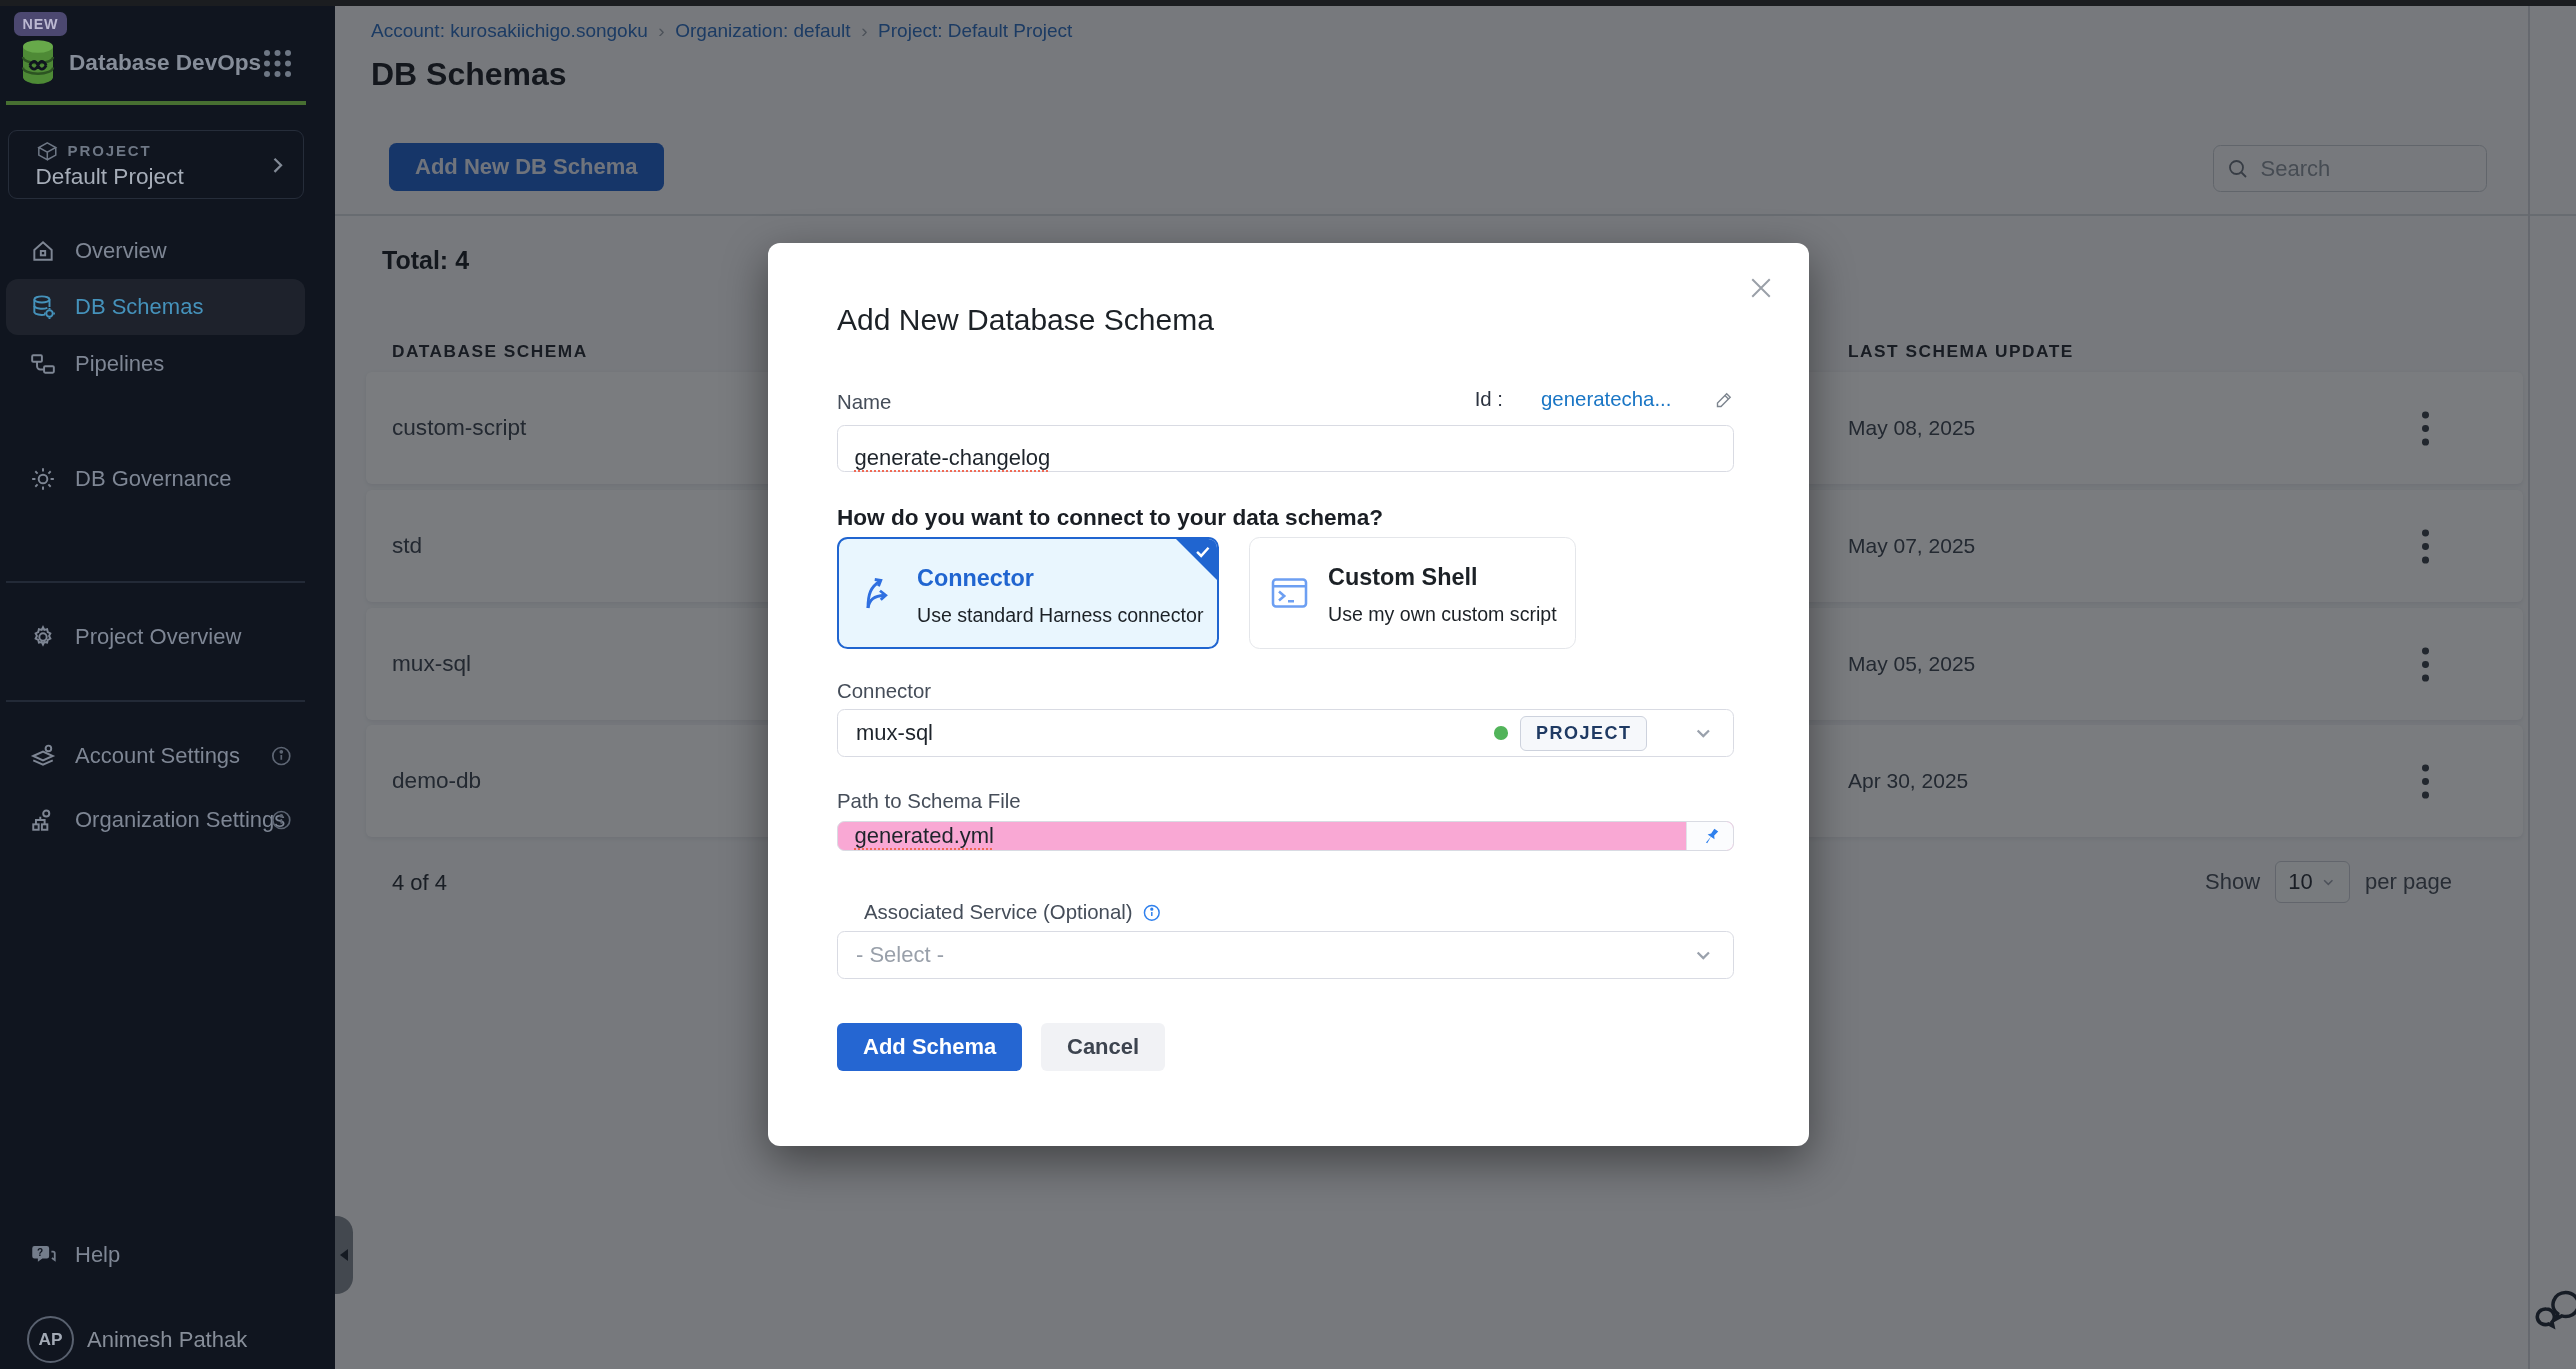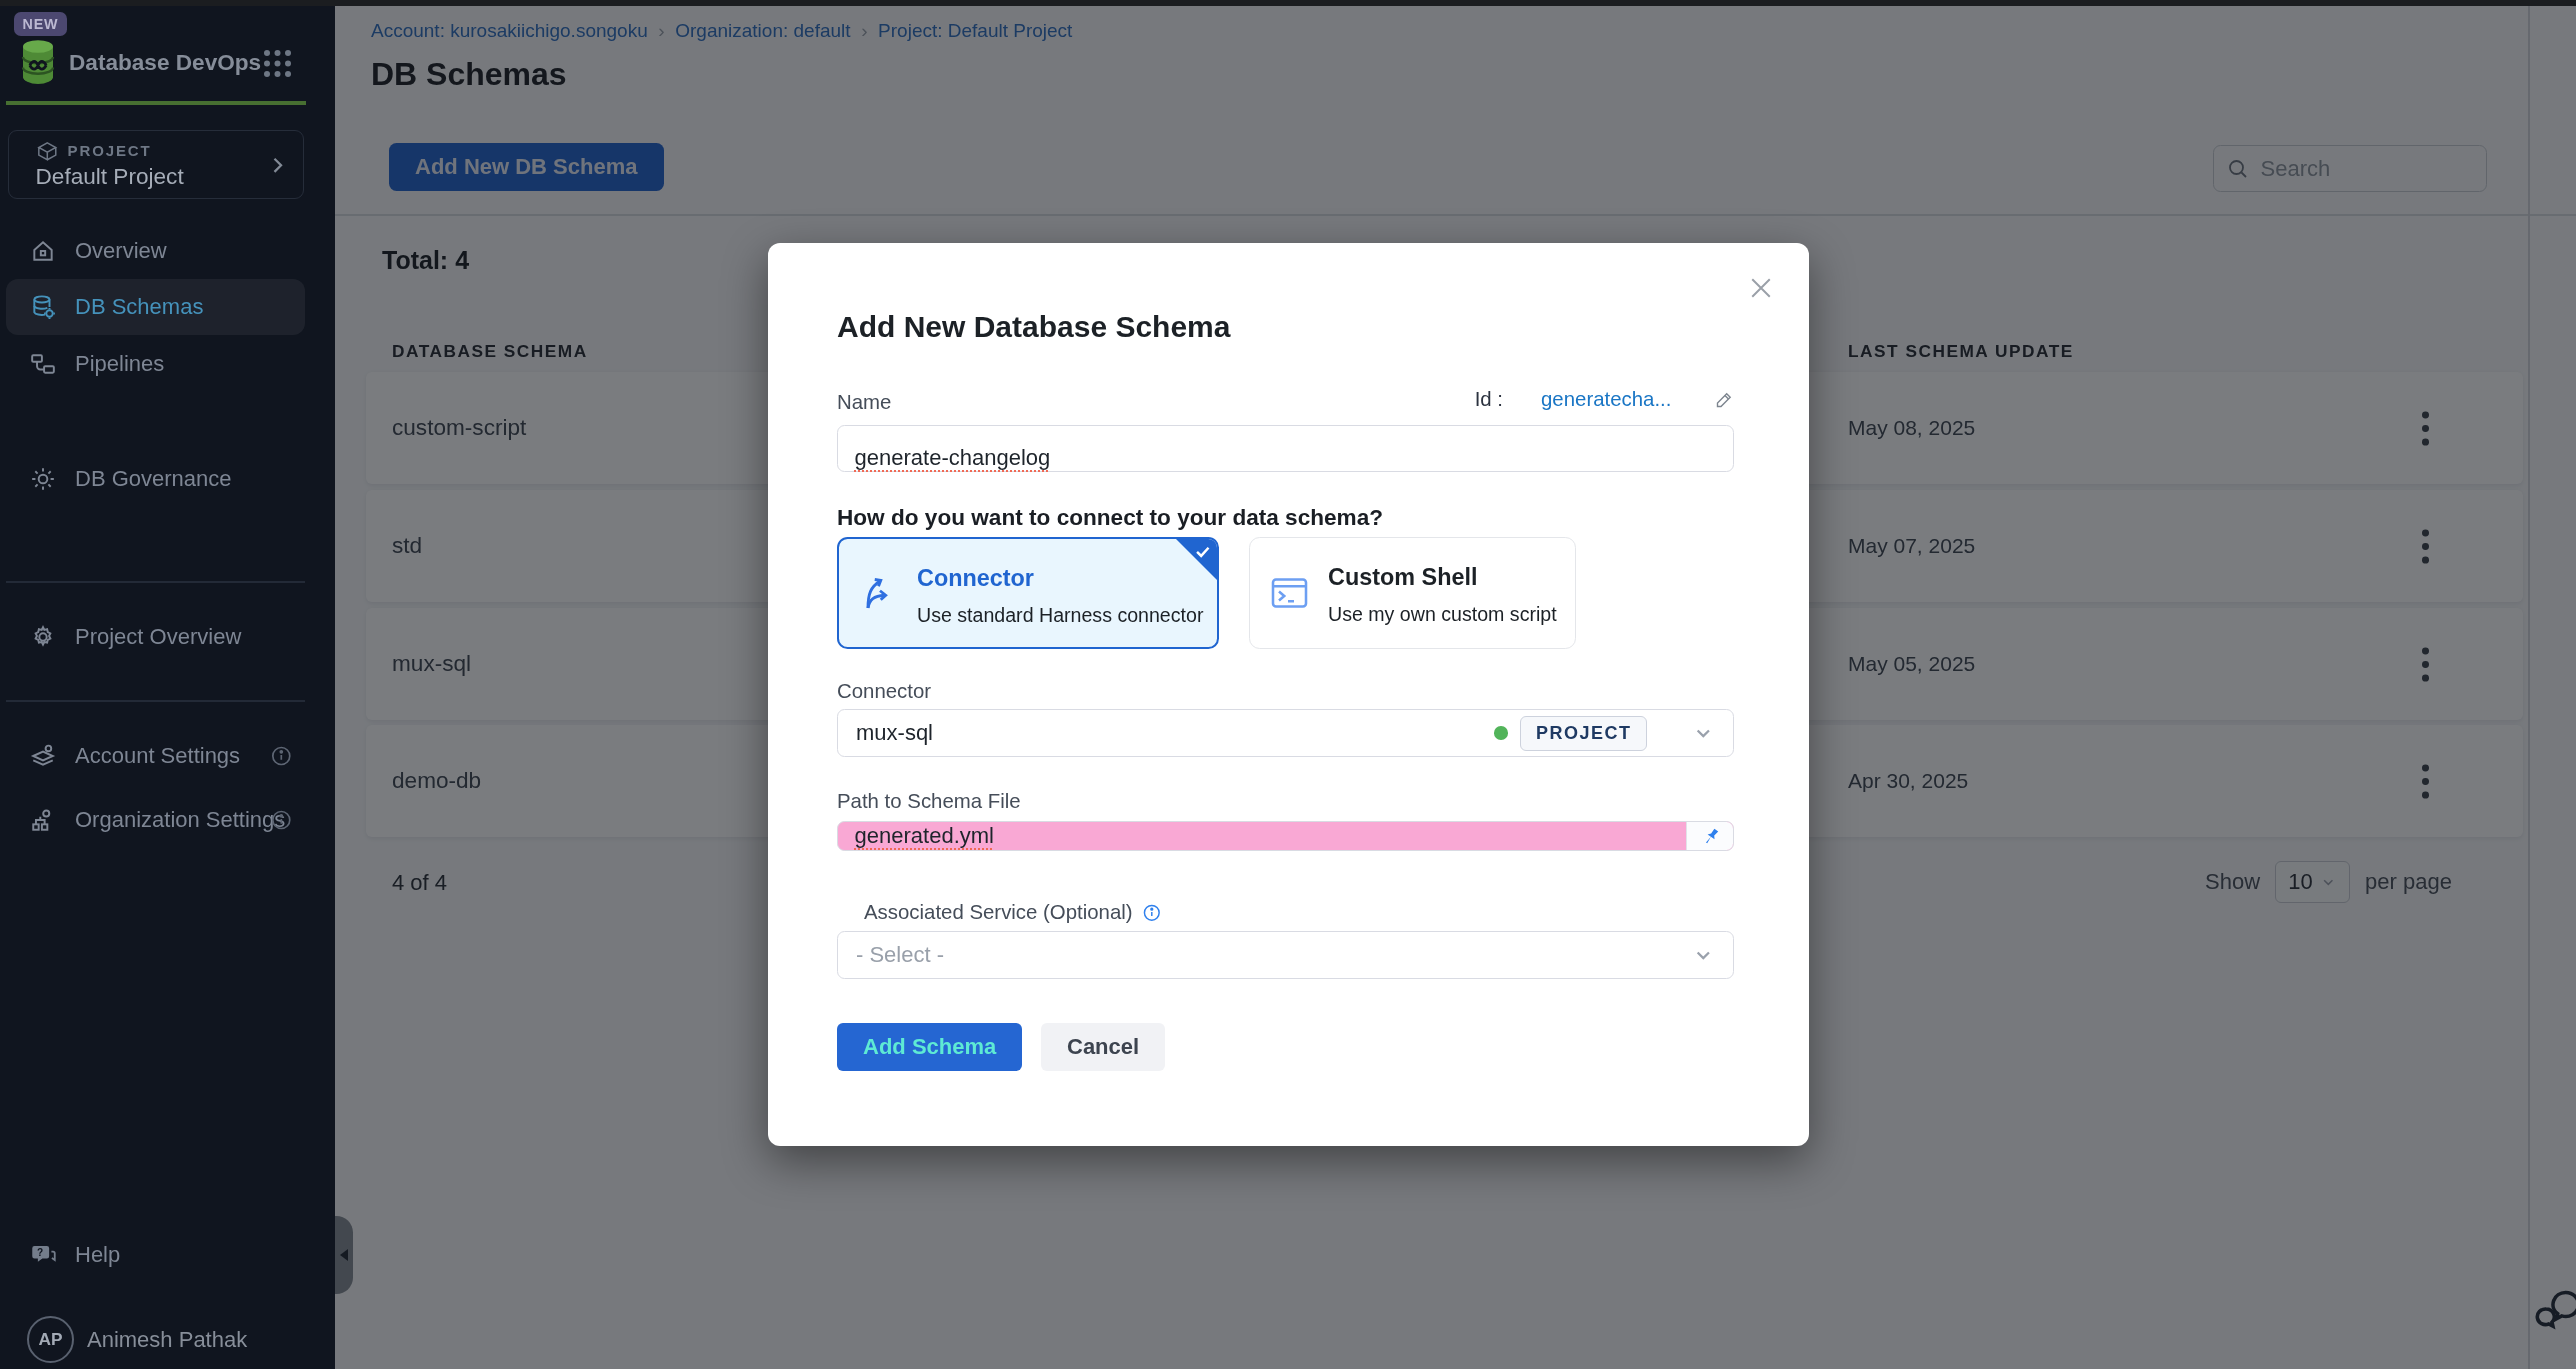--- a/index.html
+++ b/index.html
@@ -70,21 +70,21 @@
 
   .right-rail-divider { position:absolute; left:2193px; top:0; width:1.5px; height:1363px; background:#d3d6db; }
   .chat-launcher { position:absolute; left:2199px; top:1282px; color:#232a38; cursor:pointer; }
 
   
   .backdrop { position:absolute; left:335px; top:6px; width:2241px; height:1363px; background:rgba(13,16,21,0.55); z-index:4; }
 
   
   .modal { position:absolute; left:768px; top:243px; width:1041px; height:903px; background:#ffffff; border-radius:12px; box-shadow:0 15px 45px rgba(0,0,0,0.45); z-index:10; }
   .modal-close { position:absolute; right:33px; top:30px; width:30px; height:30px; background:transparent; border:none; color:#9aa0a8; cursor:pointer; }
-  .modal-title { position:absolute; left:69px; top:67px; font-size:30px; font-weight:bold; color:#1c2126; }
+  .modal-title { position:absolute; left:69px; top:60px; font-size:30px; font-weight:normal; color:#1c2126; }
 
   .field-label { position:absolute; font-size:20.4px; color:#454d59; }
   .lbl-name { left:69px; top:148px; }
   .id-row { position:absolute; right:74px; top:145px; display:flex; align-items:center; font-size:20.4px;gap:32px; }
   .id-prefix { color:#2c3340; margin-right:6px; }
   .id-link { color:#1a76c5; cursor:pointer; }
   .id-edit { margin-left:10.6px; color:#7d858f; cursor:pointer; }
 
   .textbox { position:absolute; left:69px; width:897px; height:47px; border:1.5px solid #d9dbe3; border-radius:7.5px; background:#fff; display:flex; align-items:flex-end; padding:0 16.6px; font-size:22px; color:#1e242b; cursor:text; }
   .tb-name { top:182px; }
@@ -112,21 +112,21 @@
 
   .lbl-path { left:69px; top:547px; }
   .path-wrap { position:absolute; left:69px; top:578px; width:897px; height:30px; border:1.5px solid #d9dbe3; border-radius:7.5px; background:#f9a8d4; display:flex; align-items:stretch; overflow:hidden;text-align:center; }
   .path-text { flex:1; display:flex; align-items:center; padding:0 16.6px; font-size:22px; color:#1e242b; cursor:text; }
   .pin-btn { width:47px; border:none; border-left:1.5px solid #e1e3e9; background:#fbfcfe; display:flex; align-items:center; justify-content:center; cursor:pointer; color:#2f80ed; }
 
   .lbl-service { left:69px; top:658px; display:flex; align-items:center; gap:9px;margin-left:27px; }
   .sel-service { top:688px; }
   .placeholder { color:#99a0aa; }
 
-  .btn-submit { position:absolute; left:69px; top:780px; height:48px; padding:0 26px; background:#2566d2; border:none; border-radius:6px; color:#5eead4; font-size:22px; font-weight:bold; font-family:inherit; cursor:pointer; }
+  .btn-submit { position:absolute; left:69px; top:780px; height:48px; padding:0 26px; background:#2566d2; border:none; border-radius:6px; color:#ffffff; font-size:22px; font-weight:bold; font-family:inherit; cursor:pointer; }
   .btn-cancel { position:absolute; left:273px; top:780px; height:48px; padding:0 26px; background:#f1f2f5; border:none; border-radius:6px; color:#3d444f; font-size:22px; font-weight:bold; font-family:inherit; cursor:pointer; }
 </style>
 </head>
 <body>
 
 <div class="top-strip"></div>
 
 <div class="sidebar">
   <div class="new-badge">NEW</div>
 

